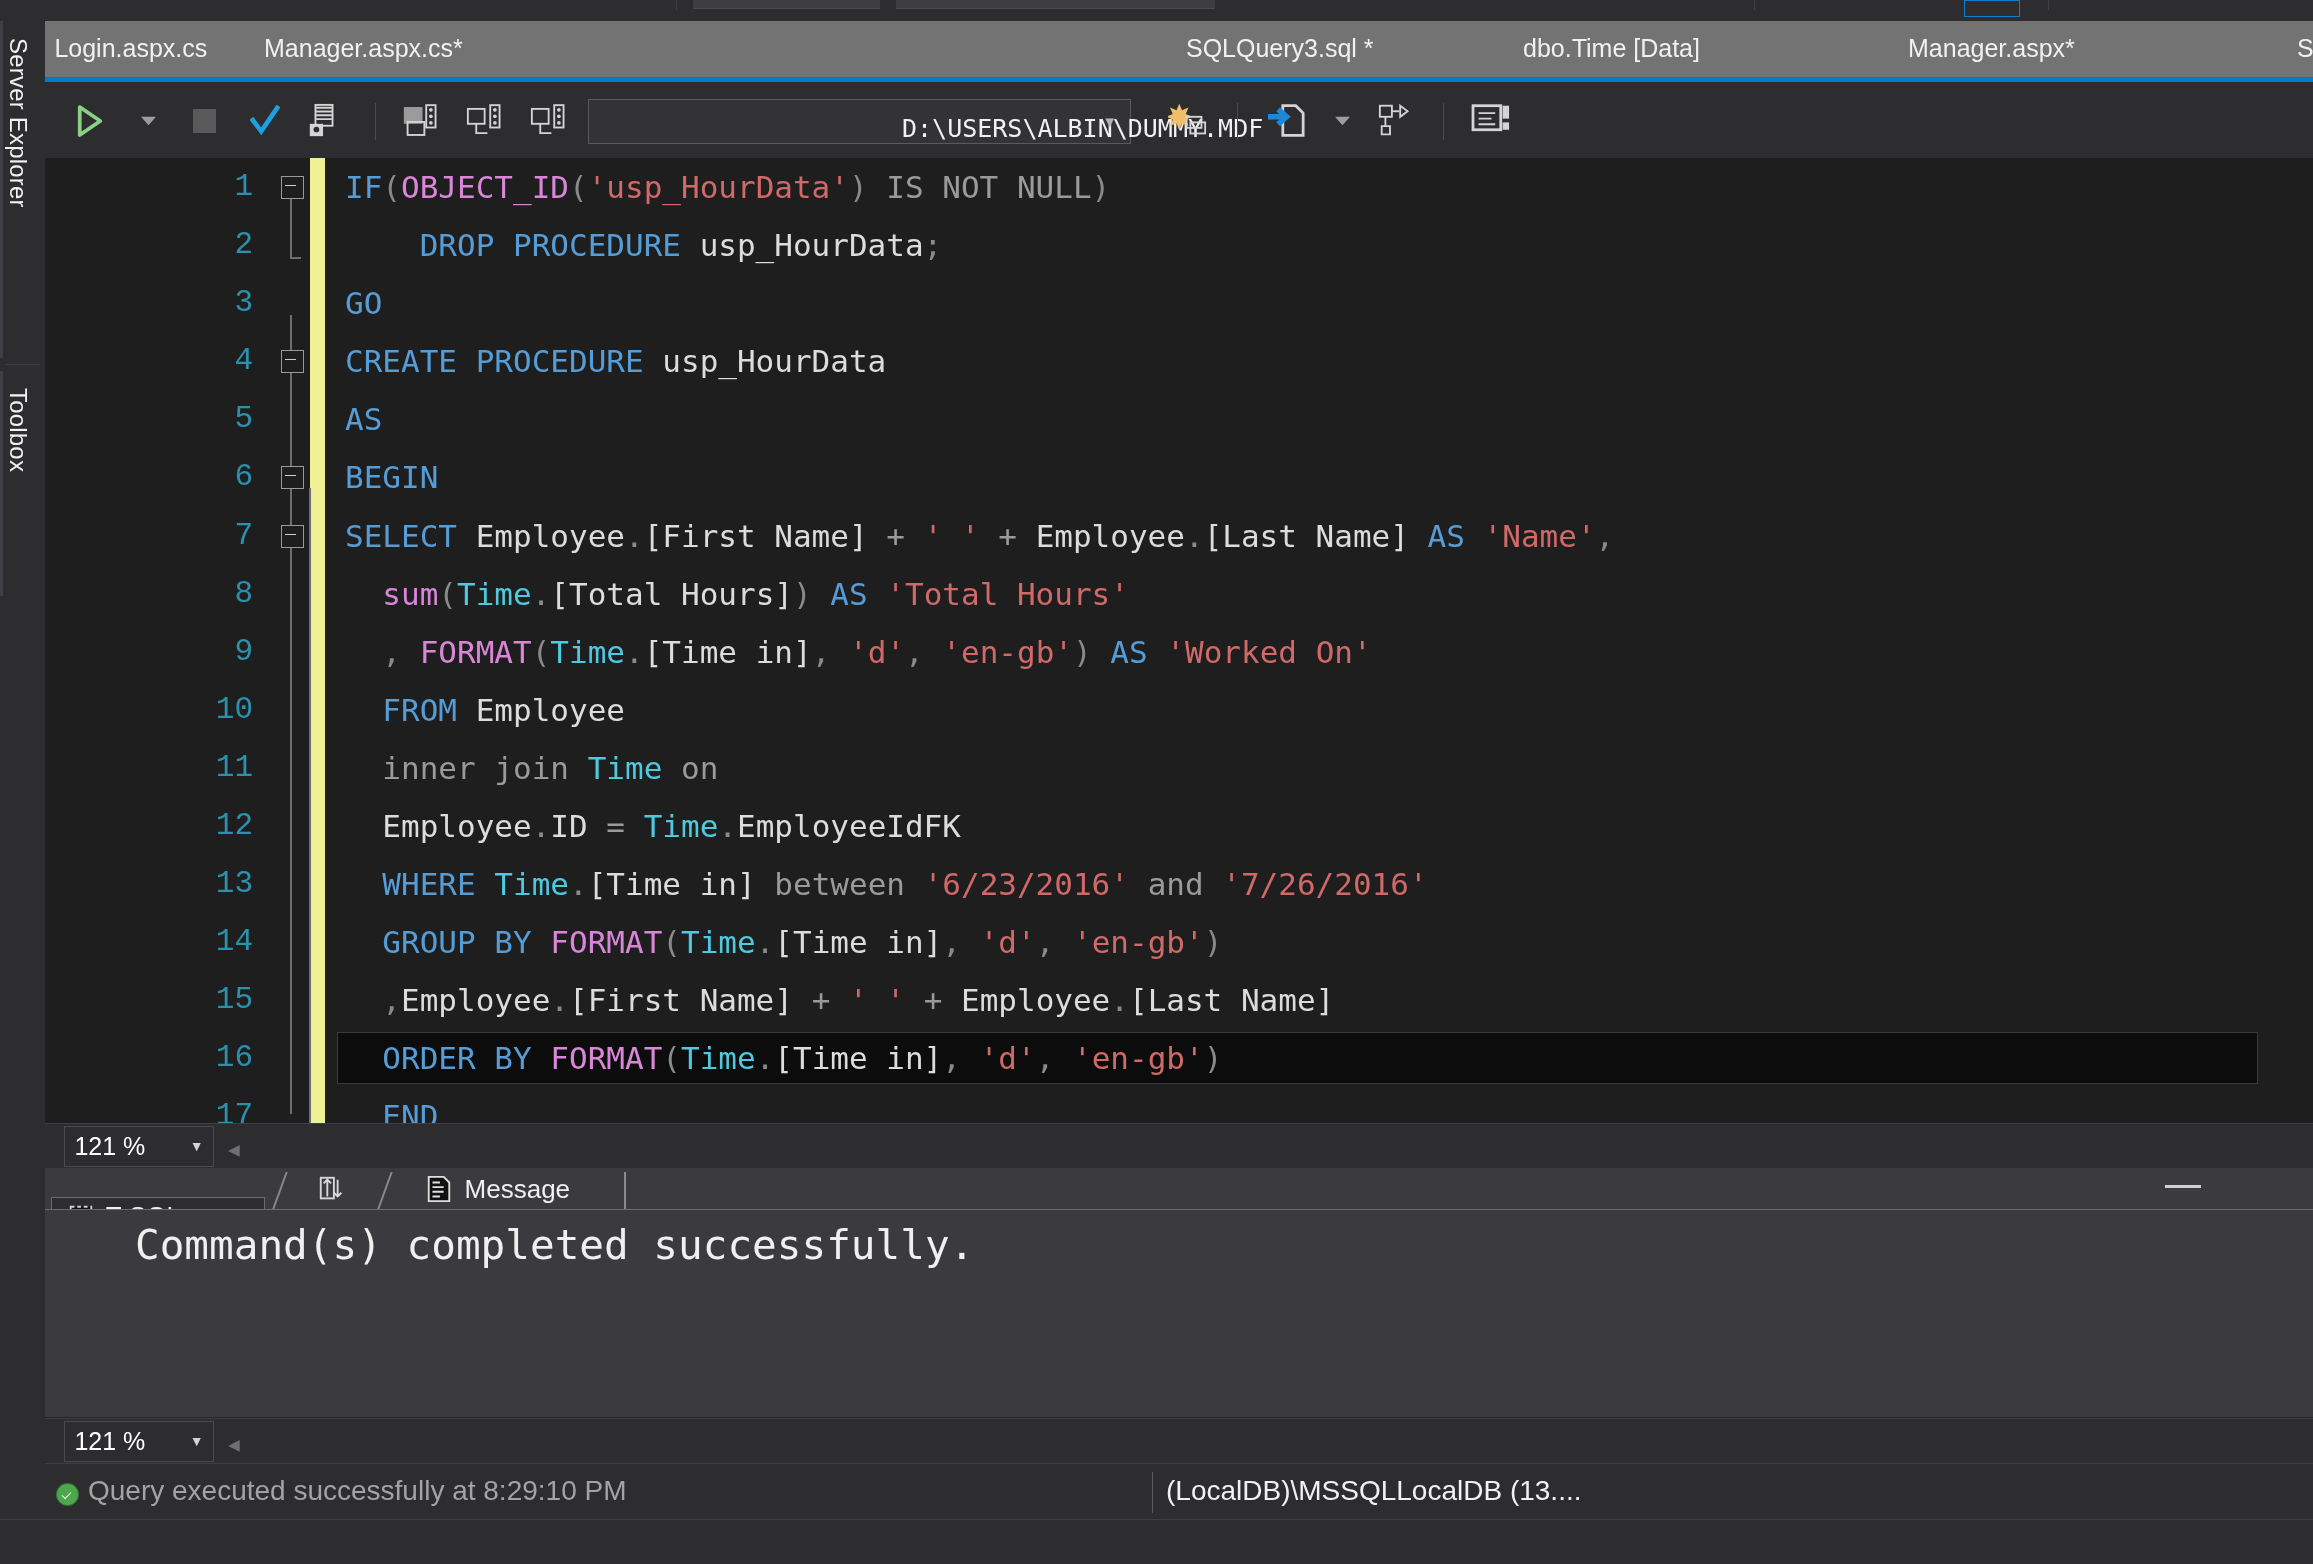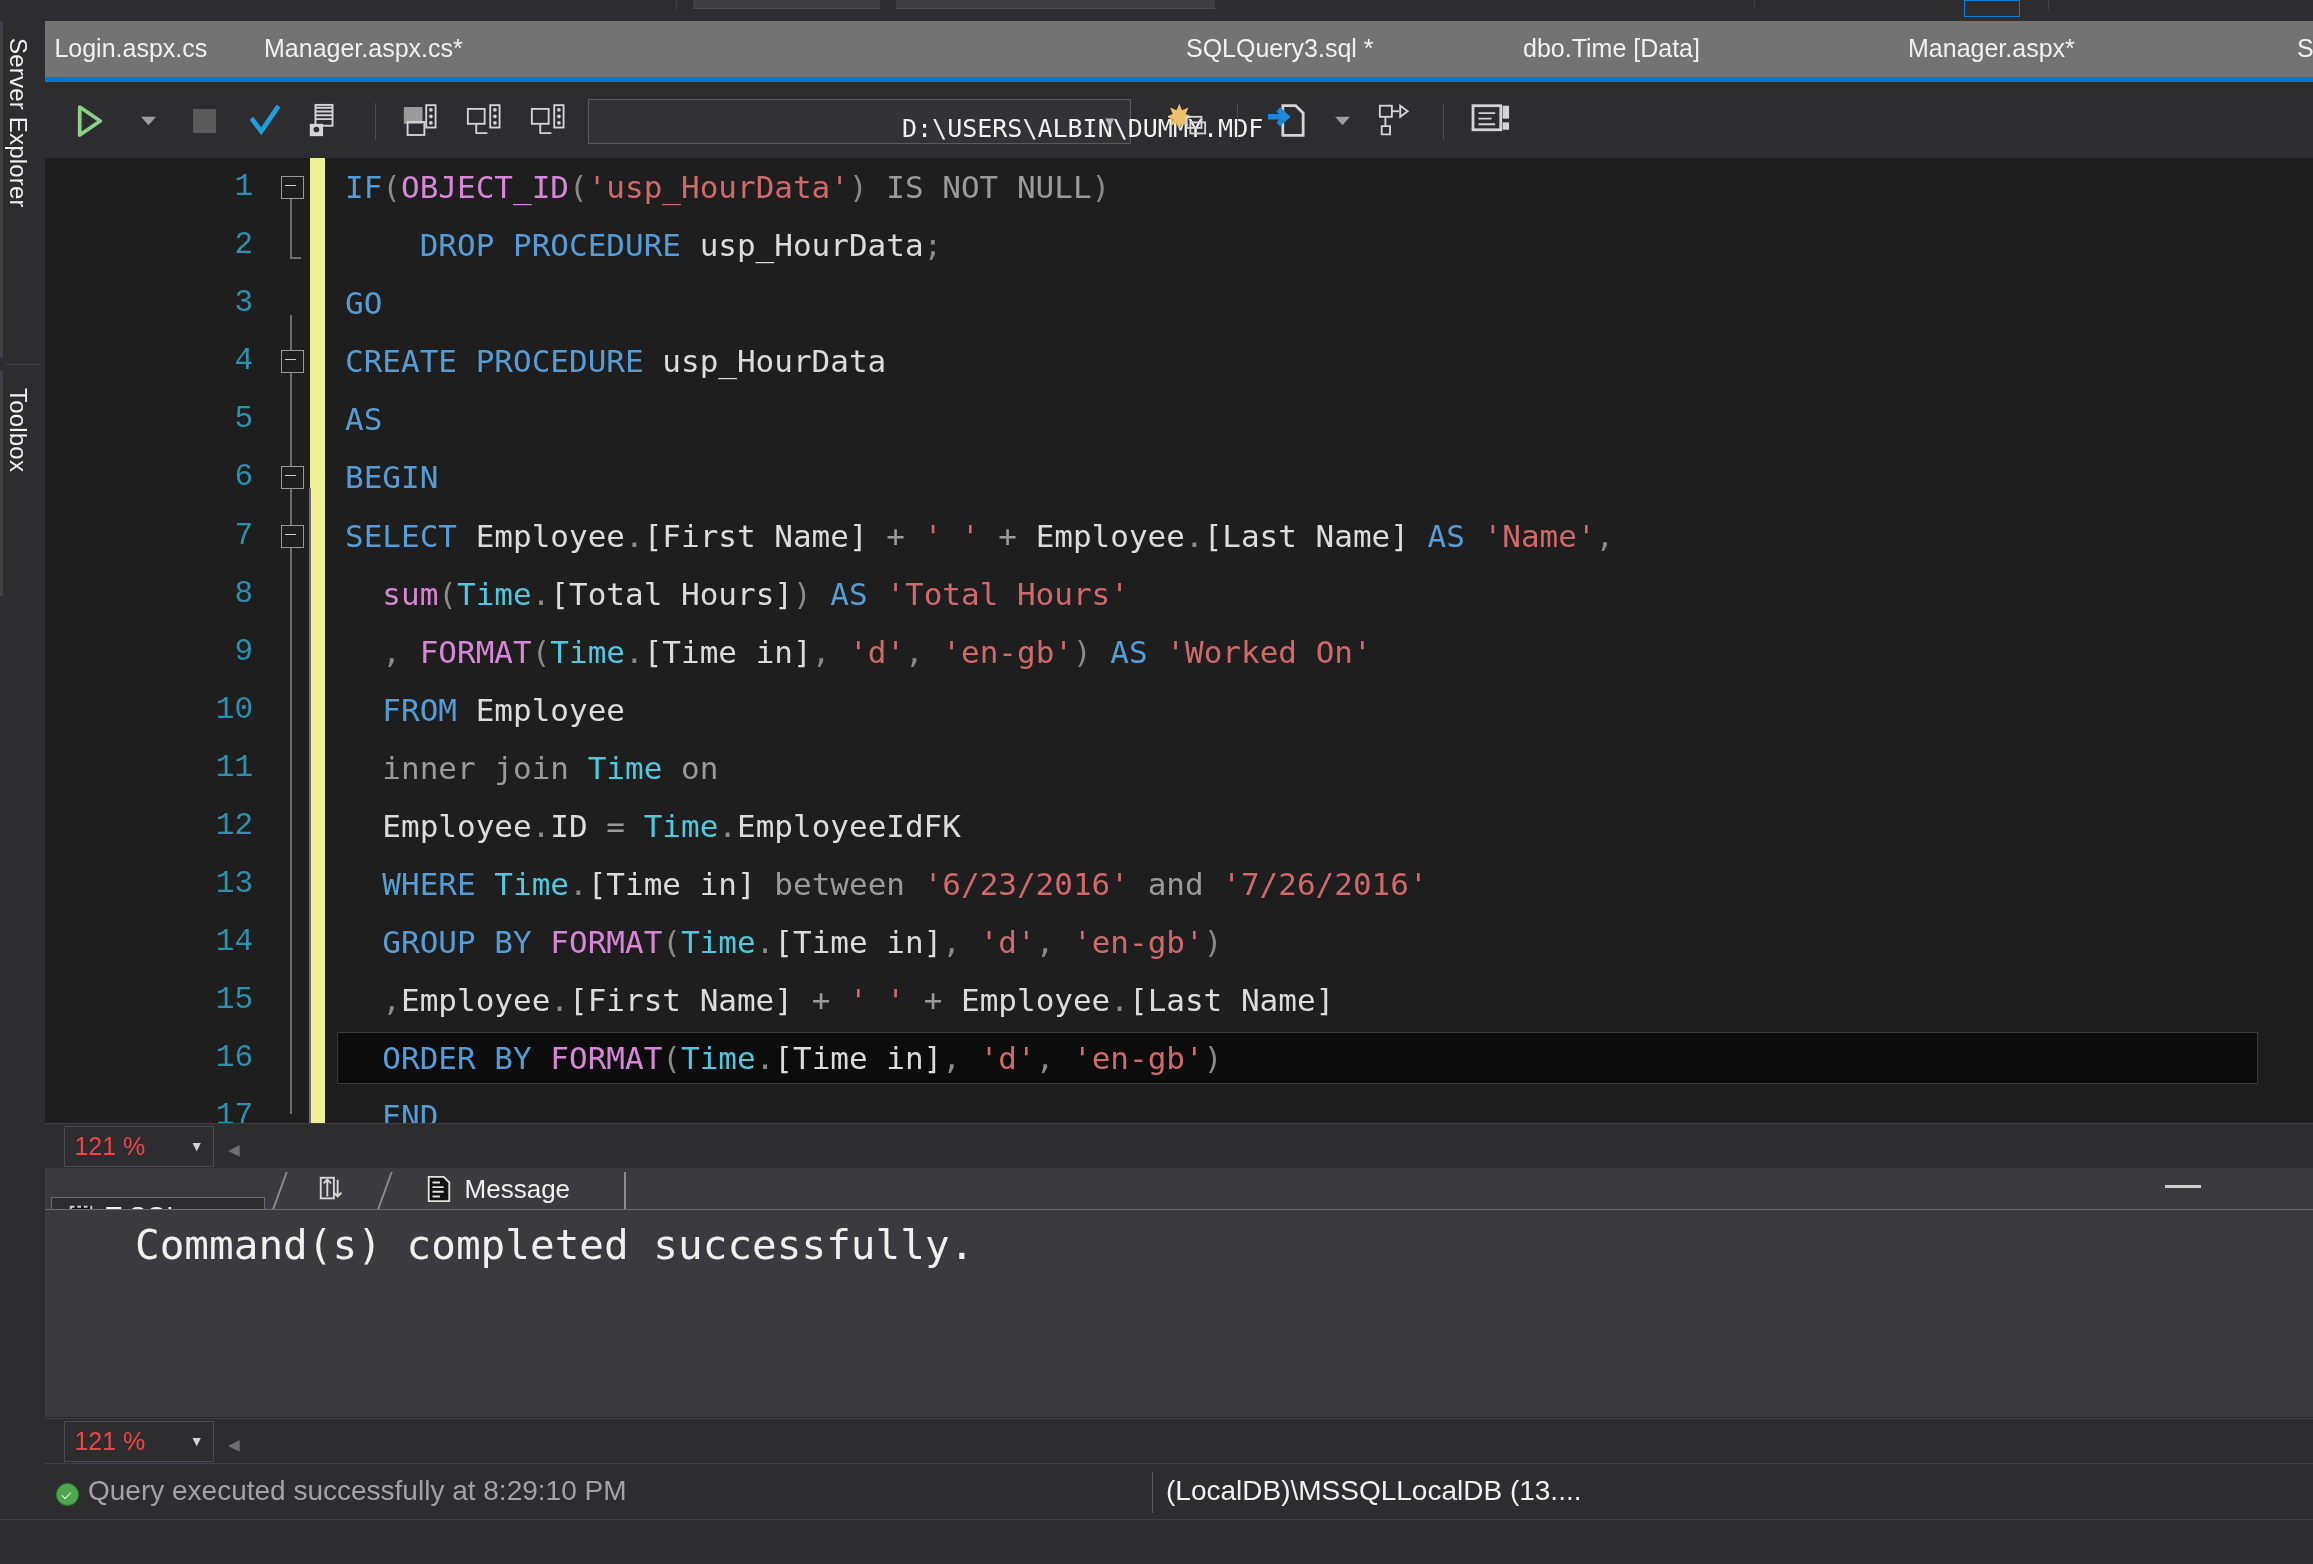--- a/index.html
+++ b/index.html
@@ -89,21 +89,21 @@
 
   
   .fold{position:absolute;left:236px;width:22.5px;height:22.5px;border:1.9px solid #9a9a9a;box-sizing:border-box;background:#1e1e1e;}
   .fold:after{content:"";position:absolute;left:2.8px;top:7.5px;width:11.2px;height:1.9px;background:#cccccc;}
   .foldline{position:absolute;left:245px;width:1.9px;background:#6e6e6e;}
   .foldtick{position:absolute;width:11.2px;height:1.9px;background:#6e6e6e;}
 
   
   .zoombar{position:absolute;left:45px;top:1123px;width:2268px;height:45px;background:#2d2d30;border-top:0.9px solid #3f3f46;}
   .zoomcombo{position:absolute;left:19px;top:1.9px;width:150px;height:41px;background:#2d2d30;border:0.9px solid #4a4a4f;box-sizing:border-box;display:flex;align-items:center;}
-  .zoomcombo .zt{color:#ef4444;font-size:25px;padding-left:9.4px;}
+  .zoomcombo .zt{color:#ffffff;font-size:25px;padding-left:9.4px;}
   .zoomcombo .za{position:absolute;right:9.4px;color:#d4d4d4;font-size:14px;}
   .hsplit-left{position:absolute;left:183px;top:11.2px;color:#6f6f6f;font-size:23.4px;}
 
   
   .resultsarea{position:absolute;left:45px;top:1168px;width:2268px;height:249px;background:#3b3b3f;}
   .rtabs{position:absolute;left:0;top:0;width:2268px;height:41px;}
   .rtab{position:absolute;top:1.9px;height:39px;display:flex;align-items:center;color:#f1f1f1;font-size:26px;white-space:nowrap;}
   .rtab.active{background:#2d2d30;border:0.9px solid #6b6b70;border-bottom:none;box-sizing:border-box;margin-top:27px;}
   .rslant{position:absolute;top:3.7px;width:1.9px;height:37px;background:#8a8a8f;transform:skewX(-20deg);}
   .rtab-underline{position:absolute;left:0;top:41px;width:2268px;height:0.9px;background:#6b6b70;}

